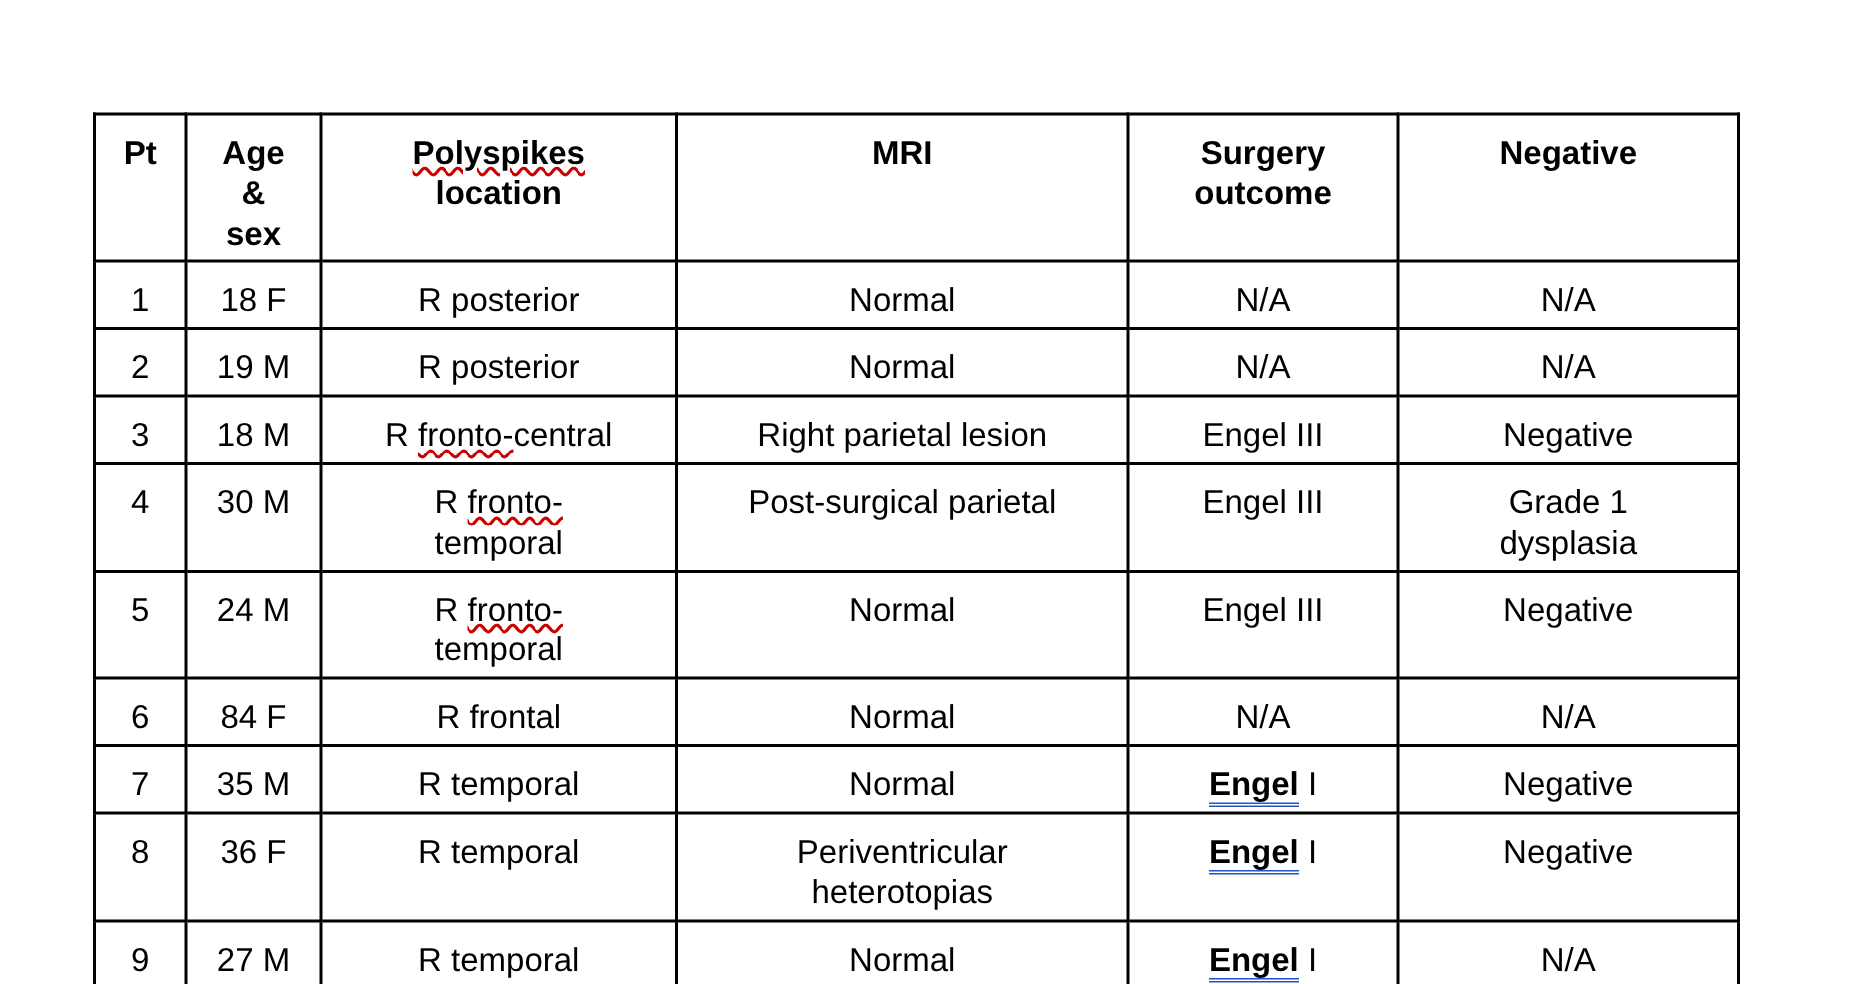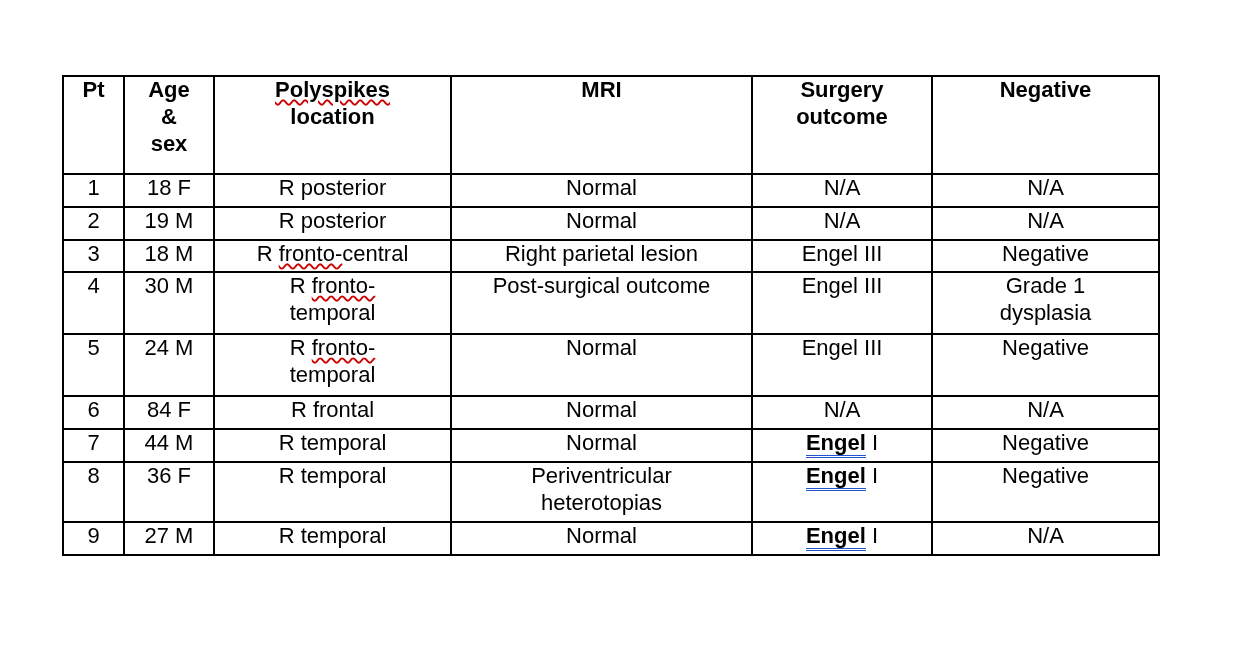--- a/index.html
+++ b/index.html
@@ -26,21 +26,21 @@
     border-collapse: collapse;
     table-layout: fixed;
     width: 1096px;
   }
 
   table.patient-table td,
   table.patient-table th {
     border: 2px solid #000000;
     text-align: center;
     vertical-align: top;
-    padding: 0 3px 4px 3px;
+    padding: 12px 3px 4px 3px;
     font-size: 22px;
     line-height: 1.22;
     font-weight: normal;
     color: #000000;
   }
 
   table.patient-table thead th {
     font-weight: bold;
     font-size: 22px;
     vertical-align: top;
@@ -147,21 +147,21 @@
         <td><span>Negative</span></td>
       </tr>
 
       <tr class="r-tall">
         <td><span>4</span></td>
         <td><span>30 M</span></td>
         <td>
           <span class="cell-line"><span>R </span><span class="sp-red">fronto-</span></span>
           <span class="cell-line">temporal</span>
         </td>
-        <td><span>Post-surgical outcome</span></td>
+        <td><span>Post-surgical parietal</span></td>
         <td><span>Engel III</span></td>
         <td>
           <span class="cell-line">Grade 1</span>
           <span class="cell-line">dysplasia</span>
         </td>
       </tr>
 
       <tr class="r-tall">
         <td><span>5</span></td>
         <td><span>24 M</span></td>
@@ -178,21 +178,21 @@
         <td><span>6</span></td>
         <td><span>84 F</span></td>
         <td><span>R frontal</span></td>
         <td><span>Normal</span></td>
         <td><span>N/A</span></td>
         <td><span>N/A</span></td>
       </tr>
 
       <tr class="r-short">
         <td><span>7</span></td>
-        <td><span>44 M</span></td>
+        <td><span>35 M</span></td>
         <td><span>R temporal</span></td>
         <td><span>Normal</span></td>
         <td><span class="nowrapline"><span class="gr-blue">Engel</span><span> I</span></span></td>
         <td><span>Negative</span></td>
       </tr>
 
       <tr class="r-mid">
         <td><span>8</span></td>
         <td><span>36 F</span></td>
         <td><span>R temporal</span></td>

